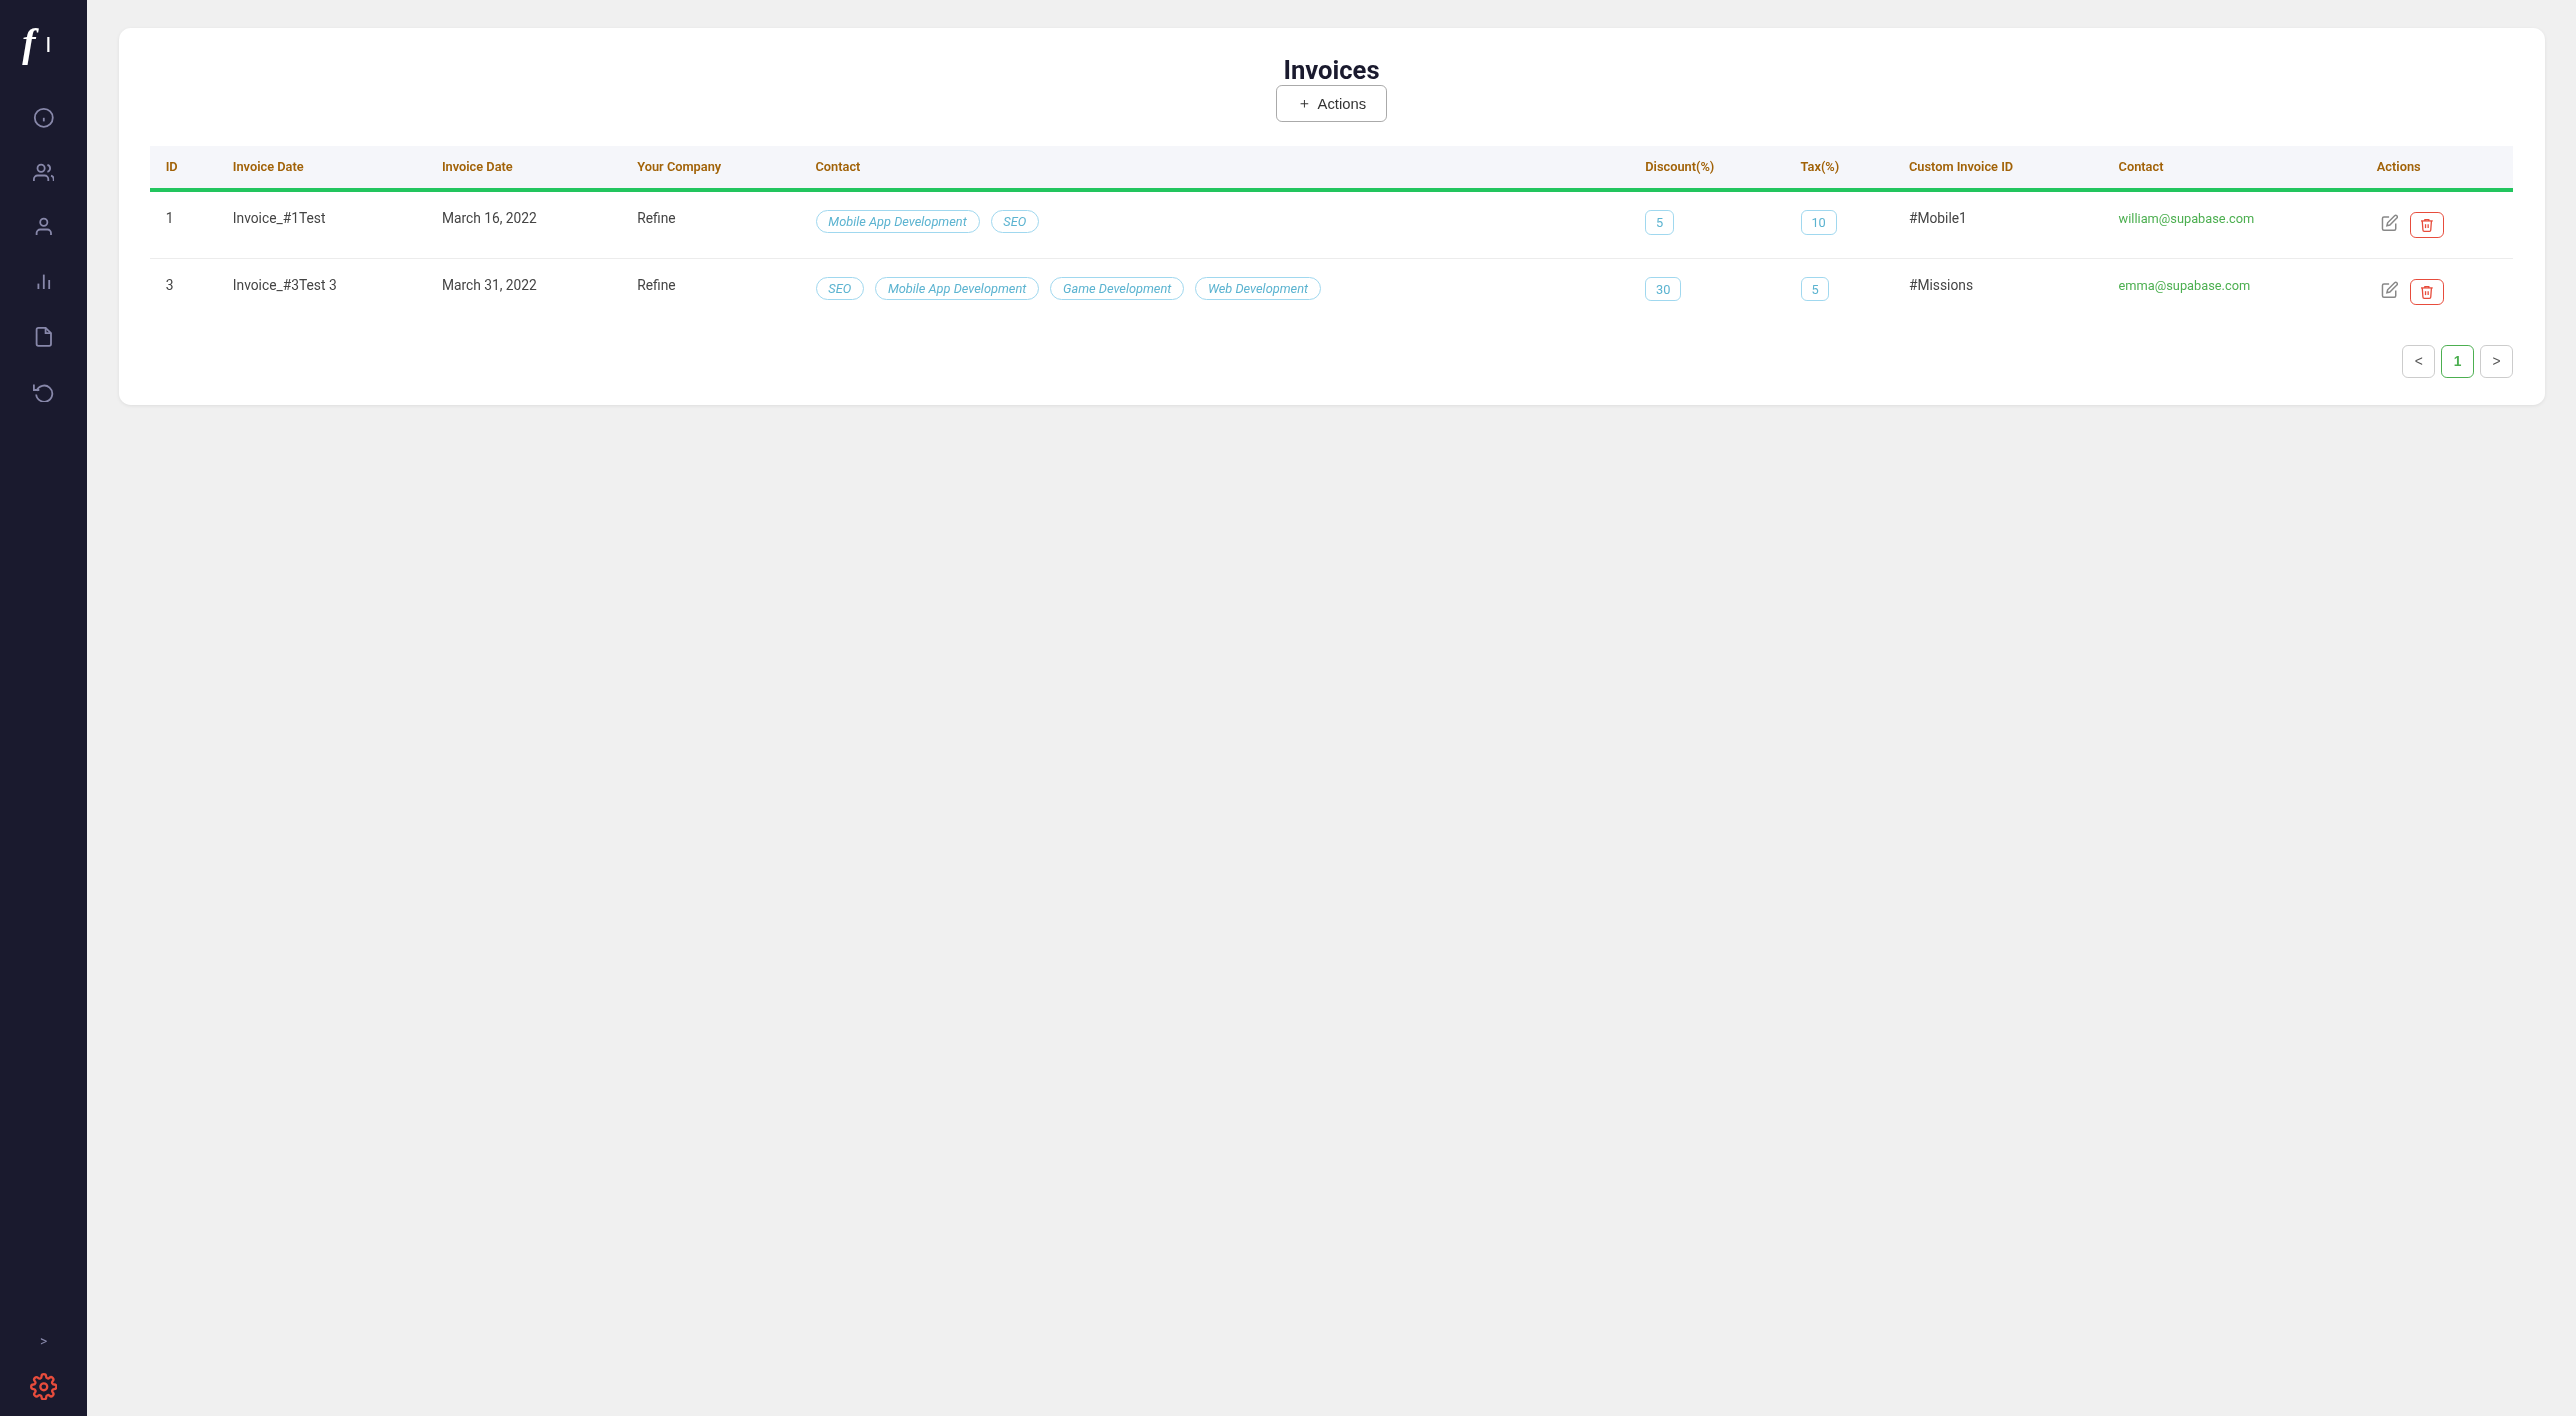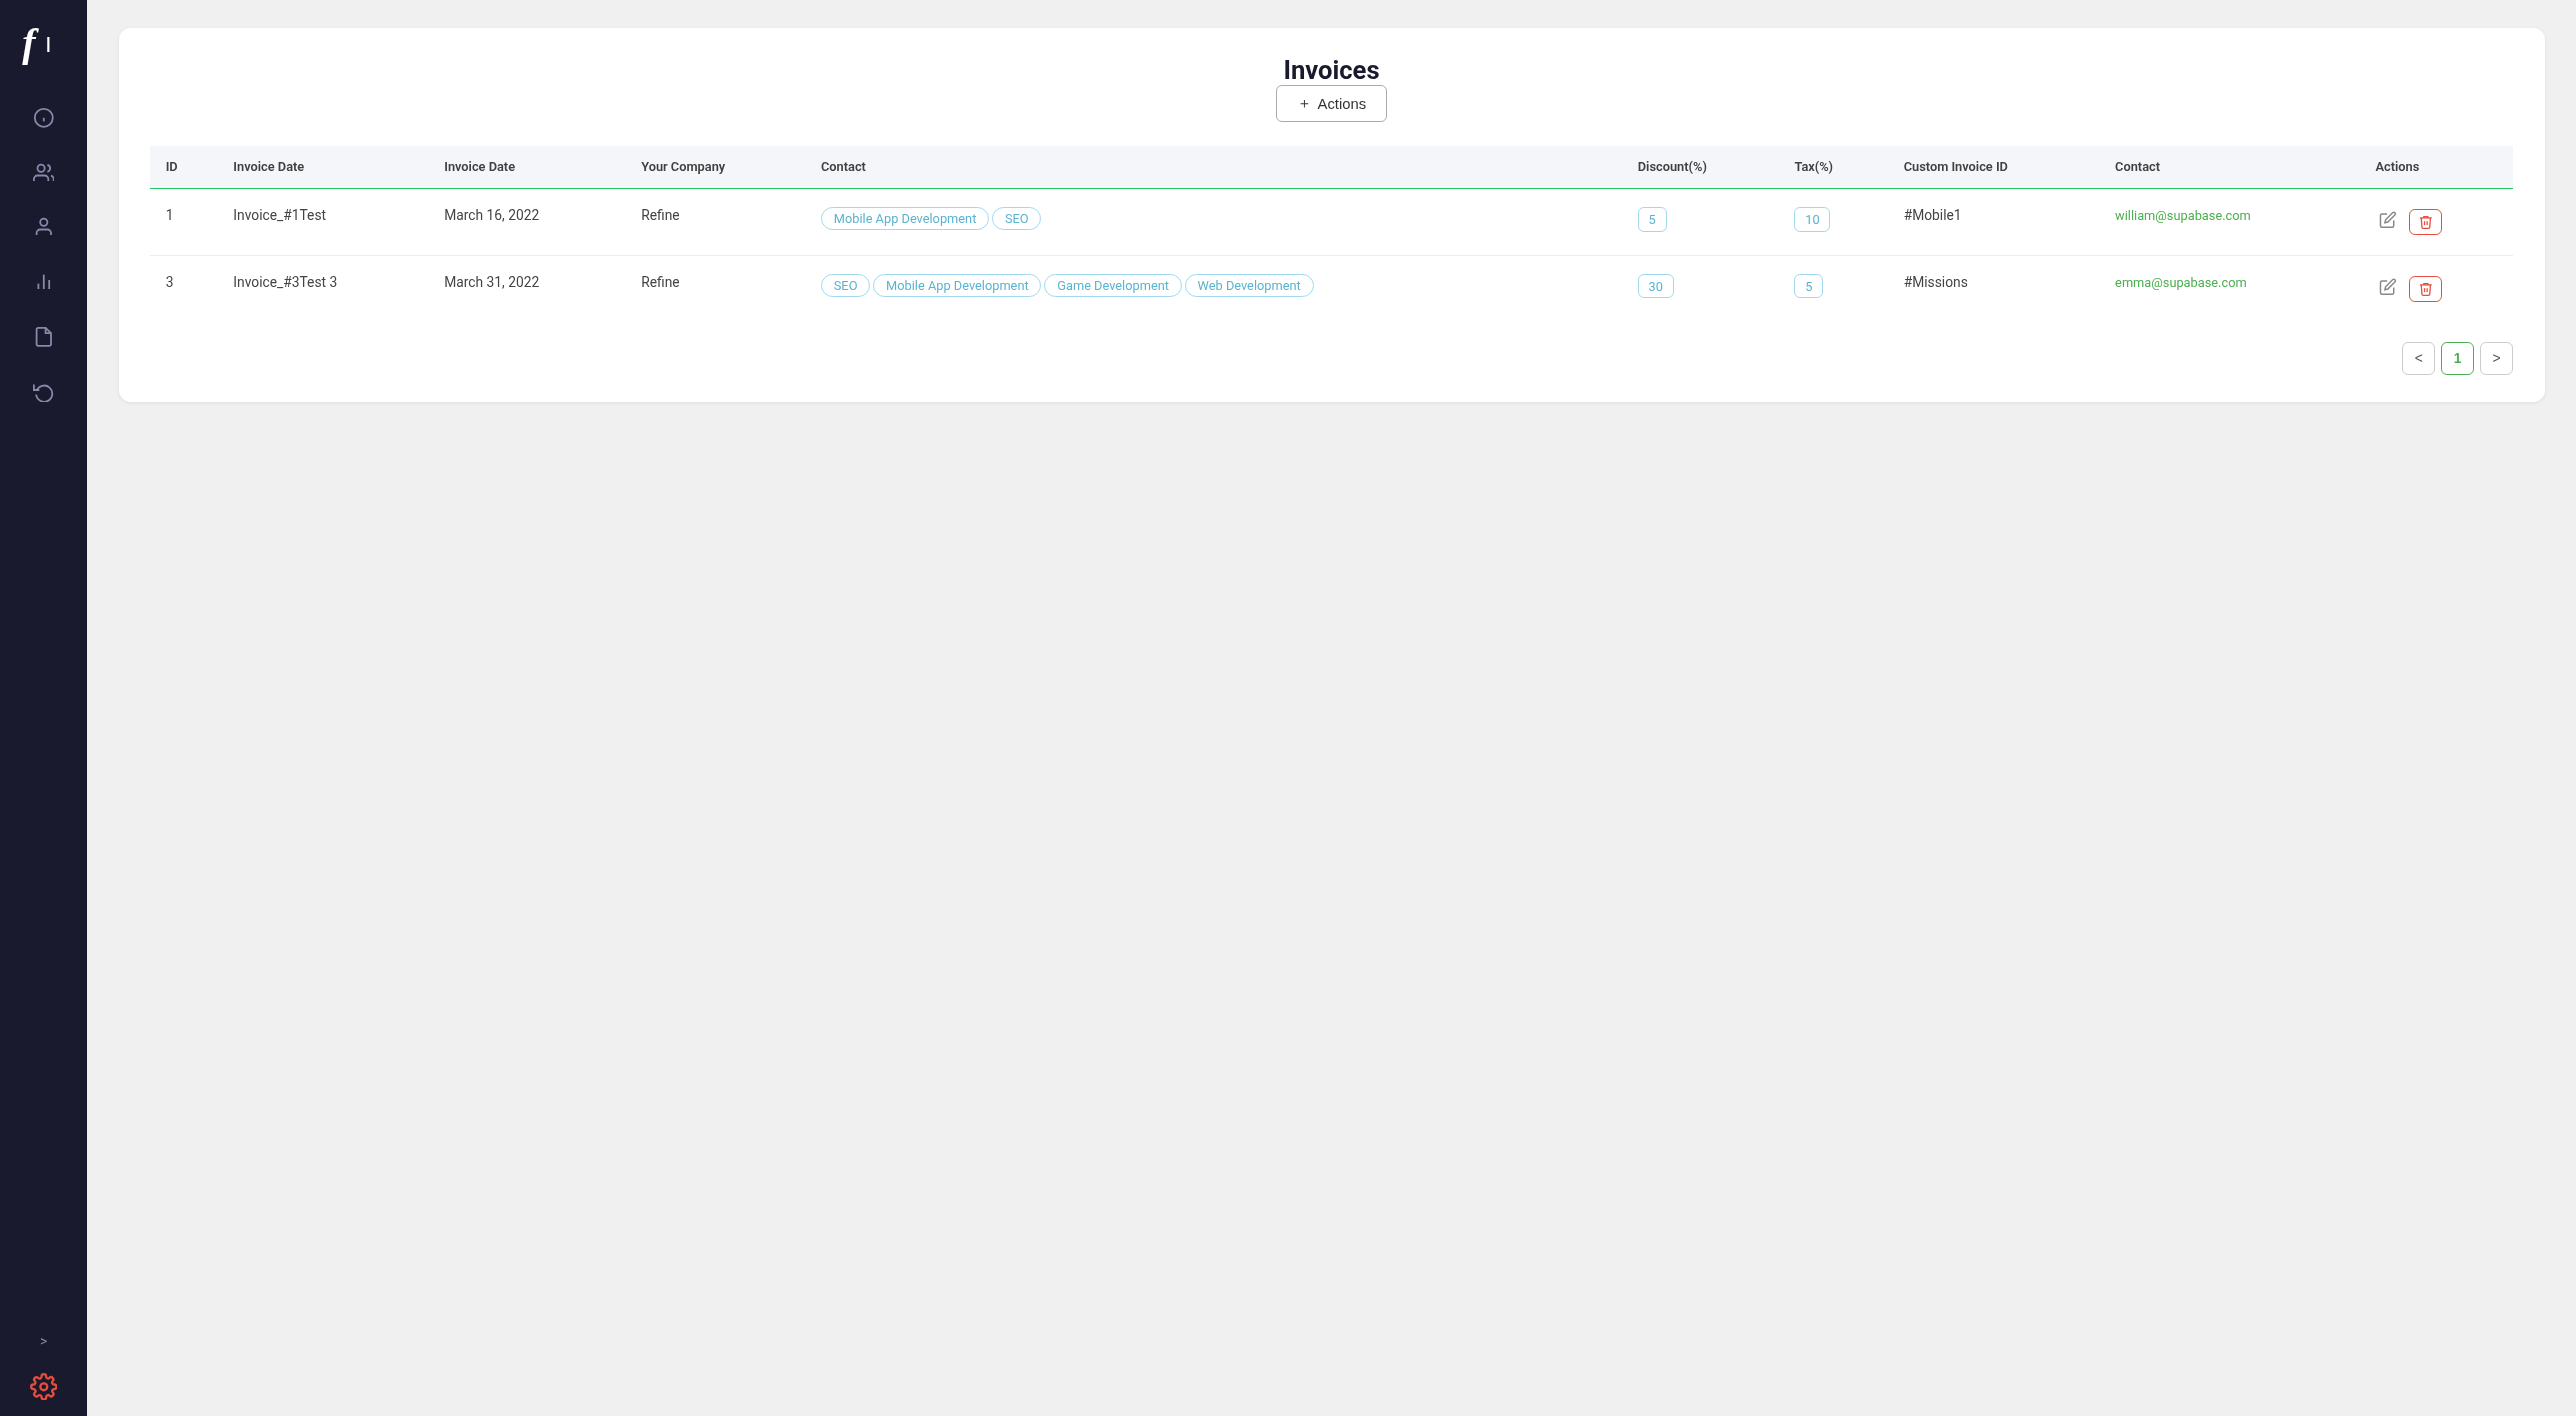--- a/index.html
+++ b/index.html
@@ -122,39 +122,40 @@
       border-collapse: collapse;
     }
     .invoice-table thead tr {
       background: #f5f6fa;
     }
     .invoice-table th {
       text-align: left;
       padding: 13.8px 15.7px;
       font-size: 12.8px;
       font-weight: 600;
-      color: #404040;
-      border-bottom: 1px solid #22c55e;
+      color: #a16207;
+      border-bottom: 4px solid #22c55e;
     }
     .invoice-table td {
       padding: 17.7px 15.7px;
       font-size: 13.8px;
       color: #444;
       vertical-align: top;
       border-bottom: 1px solid #ececec;
     }
     .invoice-table tbody tr:last-child td {
       border-bottom: none;
     }
 
     
     .mission-tags {
       display: flex;
       flex-wrap: wrap;
-      gap: 3px;
+      gap: 11px;
+      font-style: italic;
     }
     .mission-tag {
       border: 1.5px solid #a0d8ef;
       color: #5bb3d0;
       border-radius: 19.7px;
       padding: 3px 11.8px;
       font-size: 12.8px;
       background: white;
       white-space: nowrap;
     }

